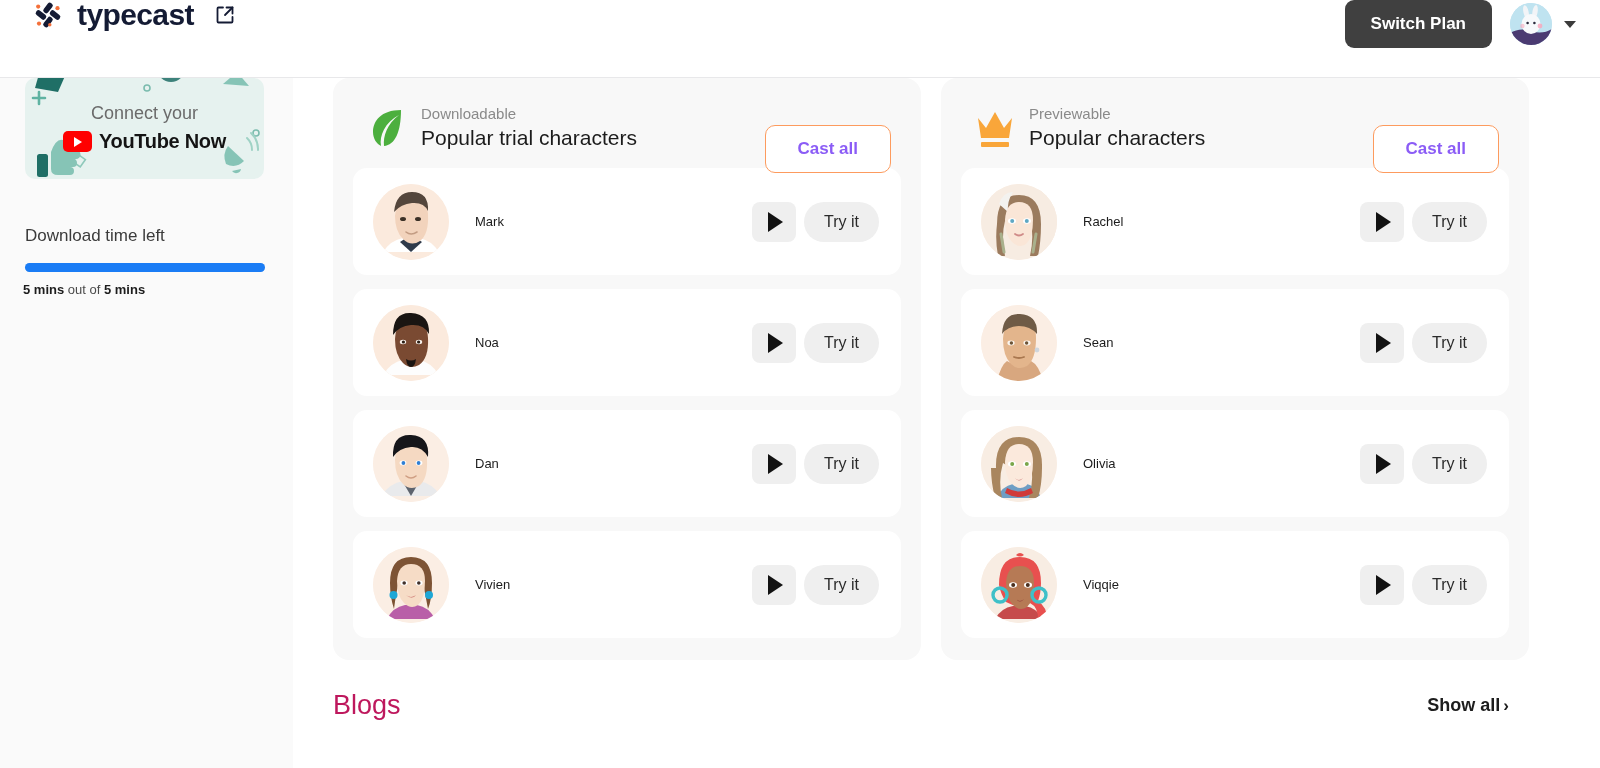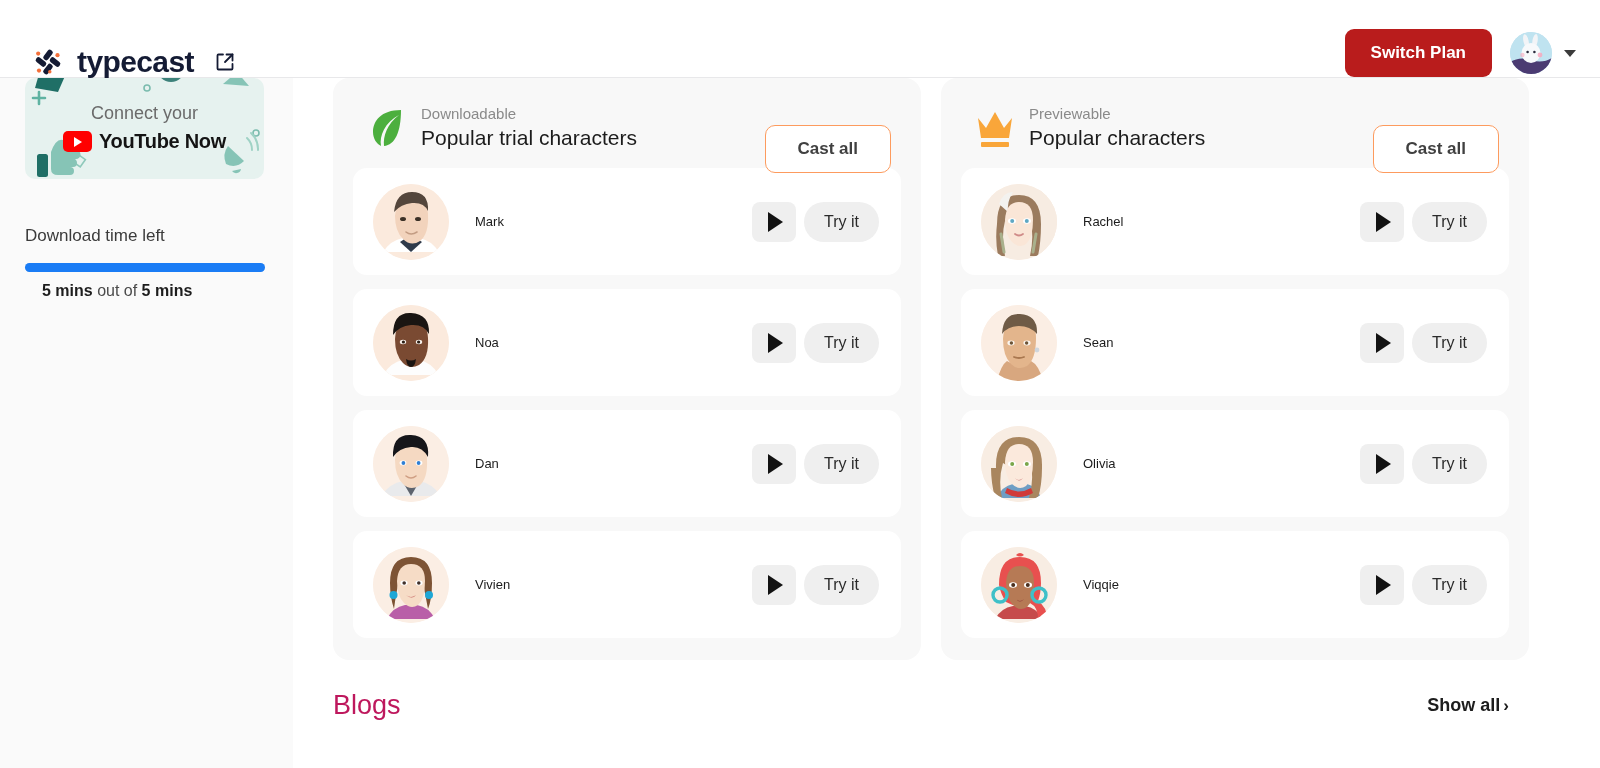--- a/index.html
+++ b/index.html
@@ -9,36 +9,36 @@
     background: #ffffff;
     overflow: hidden;
   }
 
   
   .topbar {
     position: absolute; left: 0; top: 0;
     width: 1600px; height: 78px;
     background: #ffffff;
     border-bottom: 1px solid #e8e8ea;
-    display: flex; align-items: flex-end;
+    display: flex; align-items: flex-start;
   }
   .brand { display: flex; align-items: center; margin-left: 33px; gap: 14px; }
   .brand-mark { width: 30px; height: 30px; position: relative; }
   .brand-word {
     font-size: 30px; font-weight: 700; color: #141b34;
     letter-spacing: -0.6px; line-height: 1;
   }
   .ext-icon { width: 22px; height: 22px; margin-left: 6px; }
 
   .topbar-right {
     margin-left: auto; display: flex; align-items: center;
     gap: 18px; margin-right: 24px;
   }
   .switch-plan {
-    background: #b91c1c; color: #ffffff;
+    background: #404040; color: #ffffff;
     font-size: 17px; font-weight: 700;
     border: none; border-radius: 9px;
     padding: 0 26px; height: 48px;
     cursor: pointer; white-space: nowrap;
   }
   .avatar-wrap { display: flex; align-items: center; gap: 12px; cursor: pointer; }
   .avatar {
     width: 42px; height: 42px; border-radius: 50%;
     overflow: hidden; background: #bfe0ef;
   }
@@ -82,22 +82,22 @@
     font-size: 17px; color: #3b3b3b;
   }
   .progress-track {
     position: absolute; left: 25px; top: 185px;
     width: 240px; height: 9px; border-radius: 5px; background: #dfe3e8;
   }
   .progress-fill {
     height: 100%; border-radius: 5px; background: #1a7cf5; width: 100%;
   }
   .dl-status {
-    position: absolute; left: 42px; top: 204px;
-    font-size: 16px; color: #4a4a4a;
+    position: absolute; left: 23px; top: 204px;
+    font-size: 13px; color: #4a4a4a;
   }
   .dl-status b { color: #1d1d1d; font-weight: 700; }
 
   
   .main {
     position: absolute; left: 293px; top: 78px;
     width: 1307px; height: 690px; background: #ffffff;
   }
   .cards-row {
     position: absolute; left: 40px; top: 0px;
@@ -110,21 +110,21 @@
   .card-head {
     display: flex; align-items: center; height: 56px;
     padding: 0 10px 0 14px; margin-bottom: 12px;
   }
   .head-icon { width: 40px; height: 44px; flex: none; margin-right: 14px; position: relative; }
   .head-texts { display: flex; flex-direction: column; justify-content: center; gap: 2px; }
   .head-kicker { font-size: 15px; color: #8a8a8a; line-height: 1.1; }
   .head-title { font-size: 21px; color: #1c1c1c; line-height: 1.2; }
   .cast-all {
     margin-left: auto;
-    border: 1.4px solid #fd9b5e; color: #404040; background: #ffffff;
+    border: 1.4px solid #fd9b5e; color: #8b5cf6; background: #ffffff;
     font-size: 17px; font-weight: 700;
     border-radius: 10px; height: 48px; padding: 0 32px; cursor: pointer;
     white-space: nowrap;
     margin-top: 41px;
   }
 
   .char-row {
     display: flex; align-items: center;
     background: #ffffff; border-radius: 14px;
     height: 107px; padding: 0 22px 0 20px; margin-bottom: 14px;

